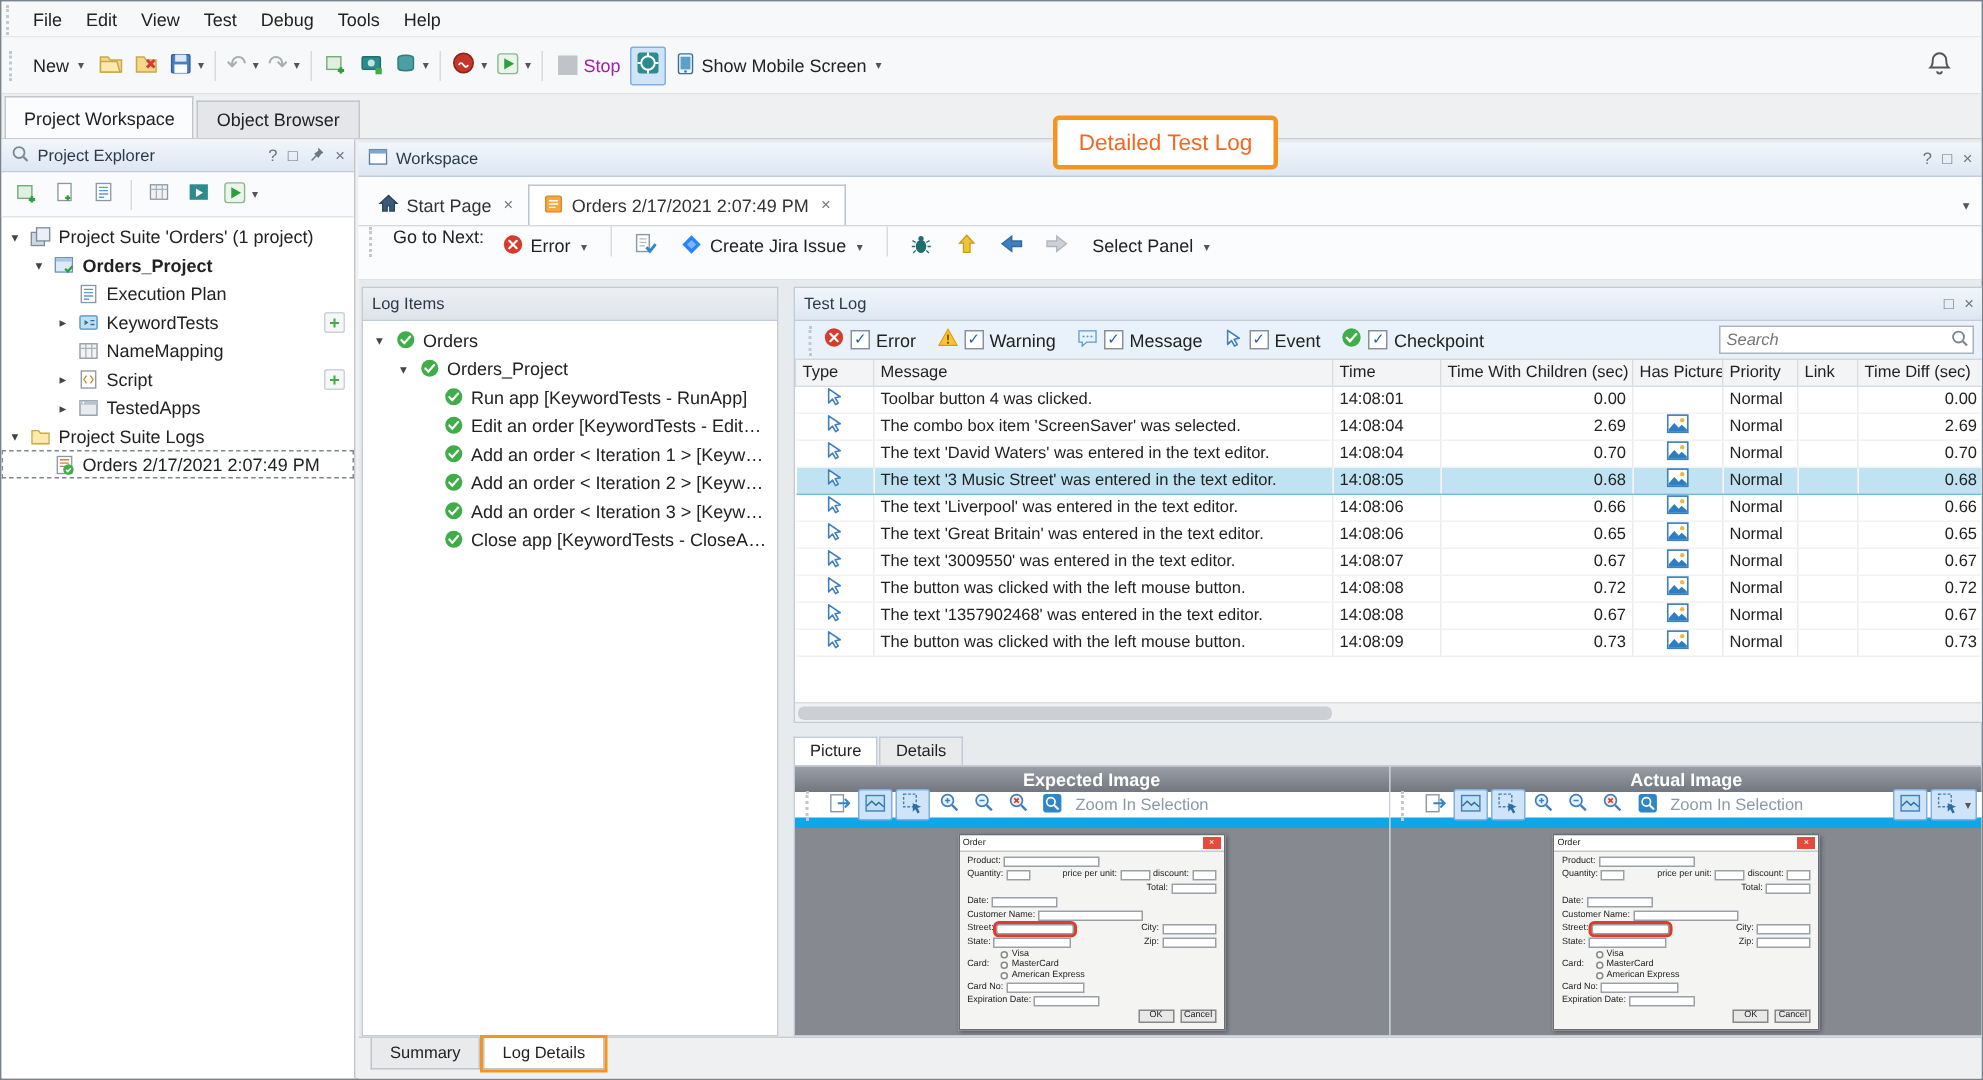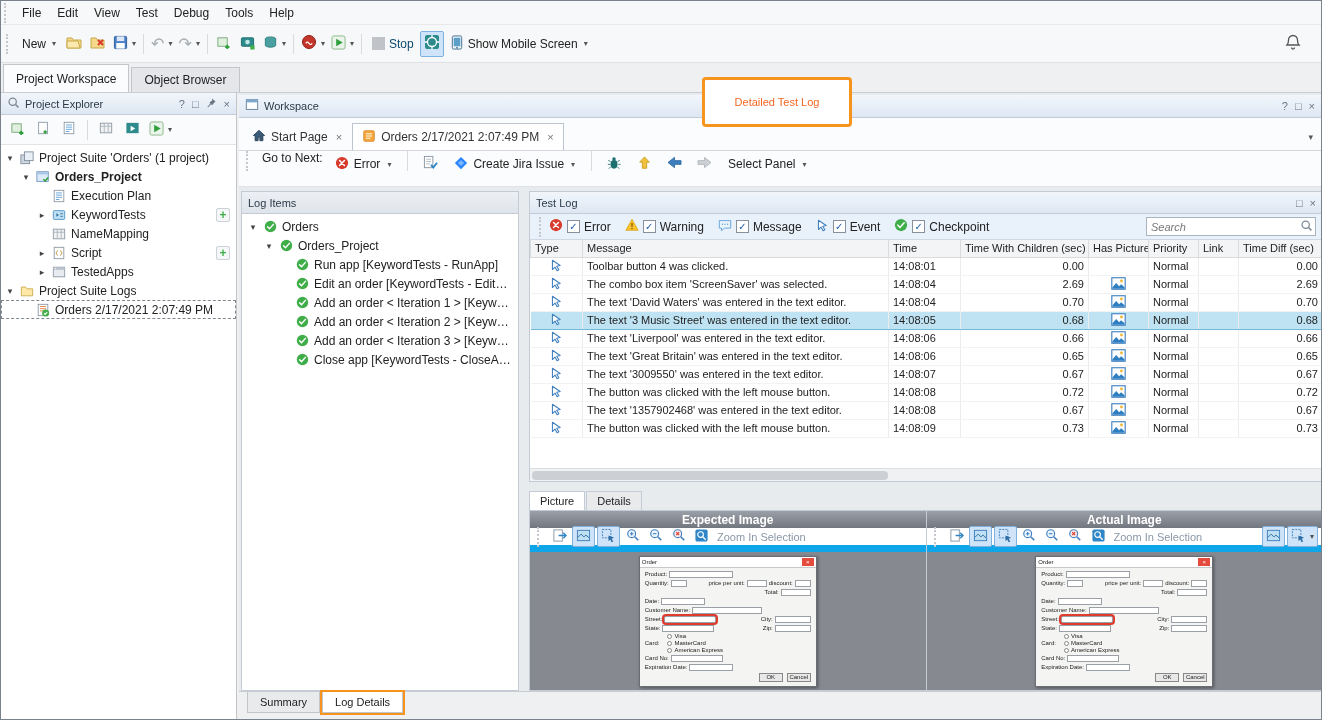--- a/index.html
+++ b/index.html
@@ -6,21 +6,21 @@
   #app{position:relative;width:1322px;height:720px;background:#f0f0f0;
        font-family:"Liberation Sans",sans-serif;font-size:12px;color:#222;
        overflow:hidden;border:1px solid #7a828c;box-sizing:border-box;}
   *{box-sizing:border-box;}
   .grip{width:5px;height:20px;border-left:2px dotted #c4c8cc;margin:0 5px 0 3px;flex:none;}
   .sep{width:1px;height:20px;background:#d8dbde;margin:0 4px;flex:none;}
   .caret{font-size:8px;color:#555;margin-left:2px;}
   .ibtn{height:26px;min-width:24px;display:flex;align-items:center;justify-content:center;
         gap:2px;padding:0 3px;border-radius:2px;flex:none;}
   .ibtn.sel{background:#cfe4f8;border:1px solid #7fb0de;}
-  .disabled{color:#0c4a6e;}
+  .disabled{color:#a21caf;}
 
   
   .menubar{position:absolute;left:0;top:0;right:0;height:24px;background:#f7f8f9;
            display:flex;align-items:center;border-bottom:1px solid #e6e8ea;}
   .menu-item{padding:3px 8px;}
   .toolbar{position:absolute;left:0;top:24px;right:0;height:38px;background:#f7f8f9;
            display:flex;align-items:center;border-bottom:1px solid #dfe2e5;padding:0 2px;}
   .tbtn-text{display:flex;align-items:center;gap:4px;padding:0 6px;height:26px;}
   .undoglyph{font-size:16px;color:#a8adb3;line-height:1;}
   .bellwrap{margin-left:auto;margin-right:14px;}
@@ -131,23 +131,23 @@
           align-items:center;justify-content:center;}
 
   
   .bottabs{position:absolute;left:0;top:598px;right:0;height:30px;background:#eef0f2;
            border-top:1px solid #c9cdd2;display:flex;align-items:flex-start;padding-left:8px;gap:2px;}
   .btab{padding:4px 12px;border:1px solid #c2c6cb;border-top:none;background:#e8eaec;font-size:11px;}
   .btab.active{background:#fff;}
   .btab.annot{outline:2px solid #f7941d;outline-offset:0;}
 
   
-  .callout{position:absolute;left:701px;top:76px;width:150px;height:50px;background:#fff;
+  .callout{position:absolute;left:701px;top:76px;width:150px;height:36px;background:#fff;
            border:3px solid #f7941d;border-radius:4px;display:flex;align-items:center;justify-content:center;
-           color:#f26722;font-size:11px;z-index:30;}
+           color:#f26722;font-size:15px;z-index:30;}
 </style>
 </head>
 <body>
 
 <div id="app">
 
   <div class="menubar">
     <span class="grip"></span>
     <div id="menu-items" style="display:flex;align-items:center;">
         <span class="menu-item">File</span>

